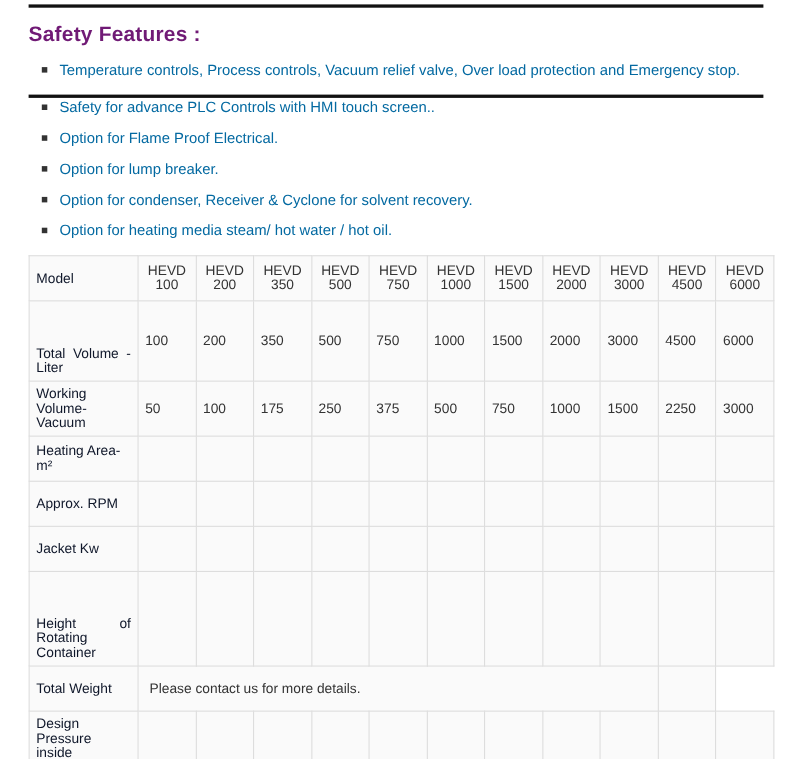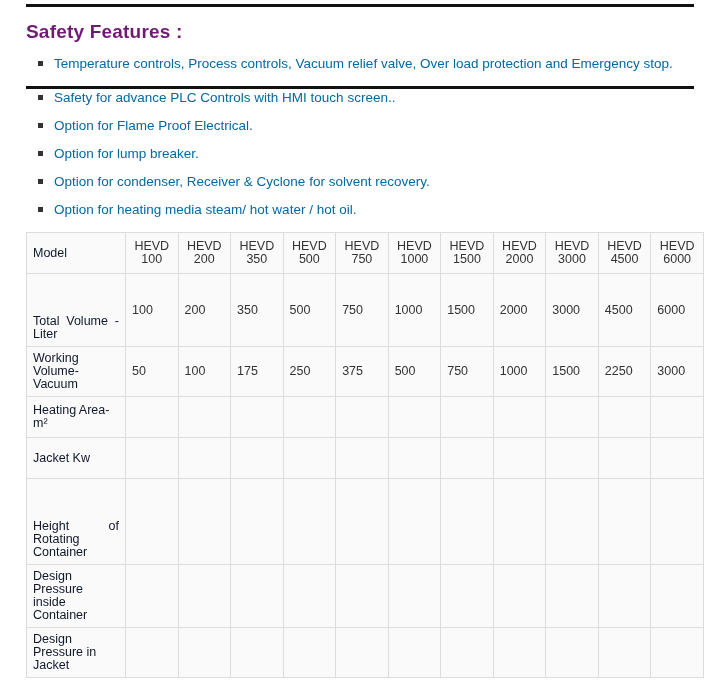--- a/index.html
+++ b/index.html
@@ -190,20 +190,34 @@
             <td class="val"></td>
             <td class="val"></td>
             <td class="val"></td>
             <td class="val"></td>
             <td class="val"></td>
             <td class="val"></td>
             <td class="val"></td>
             <td class="val"></td>
           </tr>
           <tr>
+            <td class="label">Approx. RPM</td>
+            <td class="val"></td>
+            <td class="val"></td>
+            <td class="val"></td>
+            <td class="val"></td>
+            <td class="val"></td>
+            <td class="val"></td>
+            <td class="val"></td>
+            <td class="val"></td>
+            <td class="val"></td>
+            <td class="val"></td>
+            <td class="val"></td>
+          </tr>
+          <tr>
             <td class="label">Jacket Kw</td>
             <td class="val"></td>
             <td class="val"></td>
             <td class="val"></td>
             <td class="val"></td>
             <td class="val"></td>
             <td class="val"></td>
             <td class="val"></td>
             <td class="val"></td>
             <td class="val"></td>
@@ -220,20 +234,25 @@
             <td class="val"></td>
             <td class="val"></td>
             <td class="val"></td>
             <td class="val"></td>
             <td class="val"></td>
             <td class="val"></td>
             <td class="val"></td>
             <td class="val"></td>
           </tr>
           <tr>
+            <td class="label">Total Weight</td>
+            <td class="contact" colspan="9">Please contact us for more details.</td>
+            <td class="val"></td>
+          </tr>
+          <tr>
             <td class="label">Design Pressure inside Container</td>
             <td class="val"></td>
             <td class="val"></td>
             <td class="val"></td>
             <td class="val"></td>
             <td class="val"></td>
             <td class="val"></td>
             <td class="val"></td>
             <td class="val"></td>
             <td class="val"></td>

